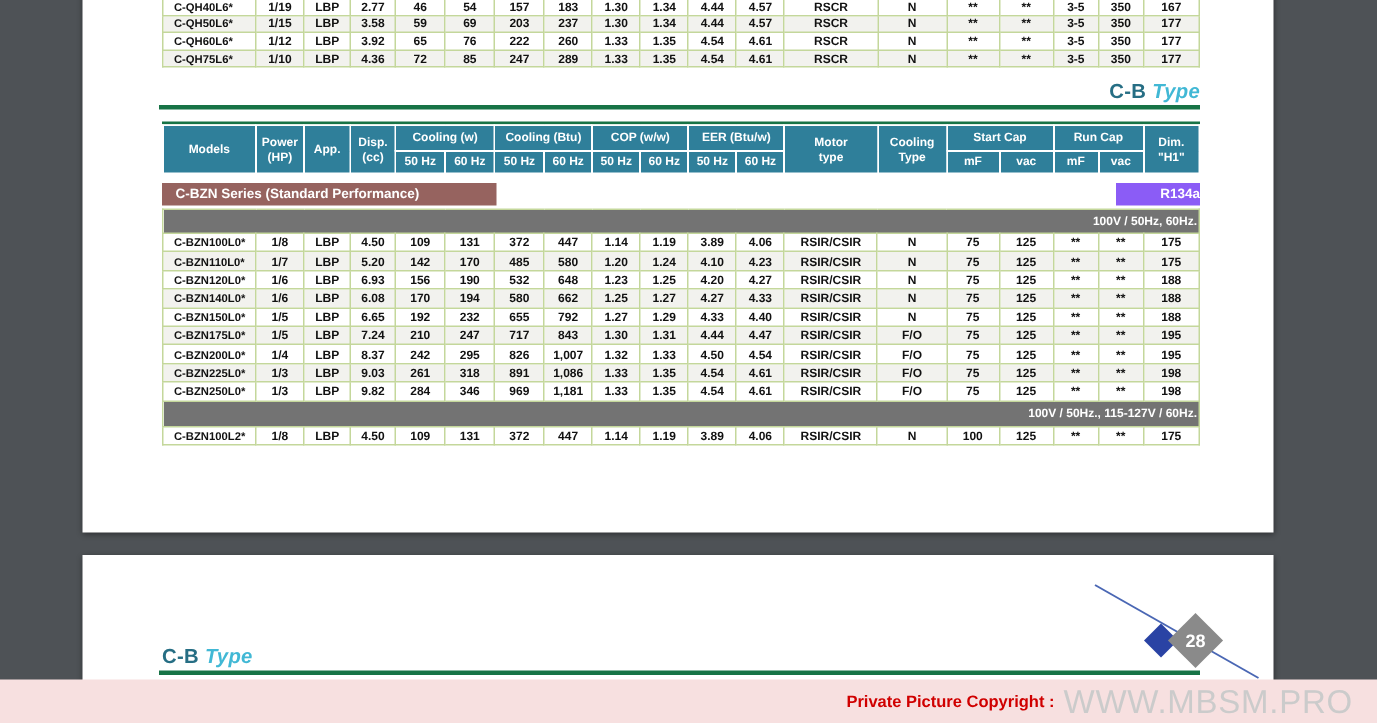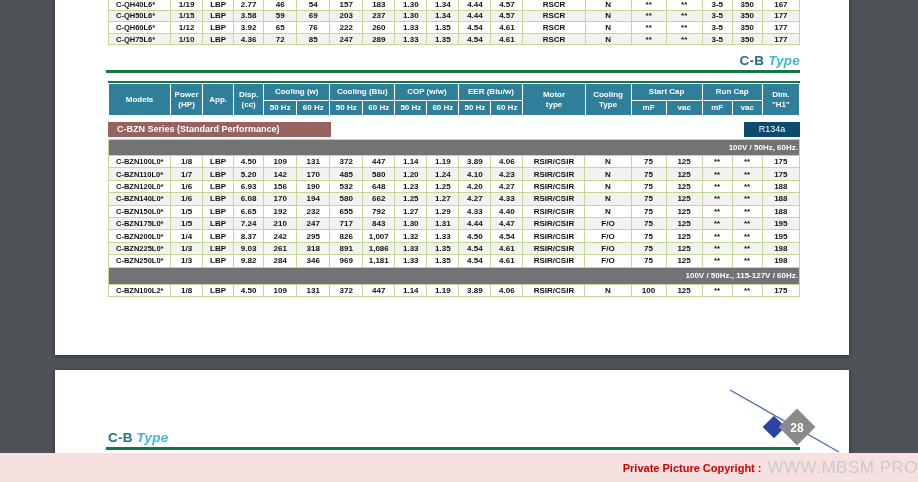--- a/index.html
+++ b/index.html
@@ -28,29 +28,29 @@
 
   .abs { position:absolute; }
 
   .heading { font-size:13.5px; font-weight:bold; color:#266e84; letter-spacing:.2px; }
   .heading .type { color:#41b8d5; font-style:italic; margin-left:4px; }
   .green-rule { position:absolute; height:2.5px; background:#177346; }
 
   .series-band { position:absolute; height:15px; }
   .series-label { position:absolute; left:0; top:0; width:223px; height:15px; background:#96635f; color:#fff;
       font-size:9px; font-weight:bold; line-height:15px; padding-left:9px; white-space:nowrap; }
-  .series-badge { position:absolute; right:0; top:0; width:56px; height:15px; background:#0c4a6e; color:#fff;
-      font-size:9px; font-weight:normal; line-height:15px; text-align:center; }
+  .series-badge { position:absolute; right:0; top:0; width:56px; height:15px; background:#8b5cf6; color:#fff;
+      font-size:9px; font-weight:bold; line-height:15px; text-align:right; }
 
   tr.band td { background:#737373; color:#fff; text-align:right; padding-left:4px; font-size:8px; height:16px; }
 
   .footer-bar { position:absolute; left:0; top:453px; width:918px; height:29px; background:#f7e0e0; z-index:10;
-      display:flex; align-items:center; justify-content:flex-end; padding-right:0; }
+      display:flex; align-items:center; justify-content:flex-end; padding-right:16px; }
   .copyright { color:#d00000; font-weight:bold; font-size:11px; margin-right:6px; }
-  .site { color:#cbcbcb; font-size:17px; letter-spacing:.5px; }
+  .site { color:#cbcbcb; font-size:22px; letter-spacing:.5px; }
 
   svg text { font-family:"Liberation Sans", sans-serif; }
 </style>
 </head>
 <body>
 
 <div class="stage">
 
   <div class="page page-top">
 

